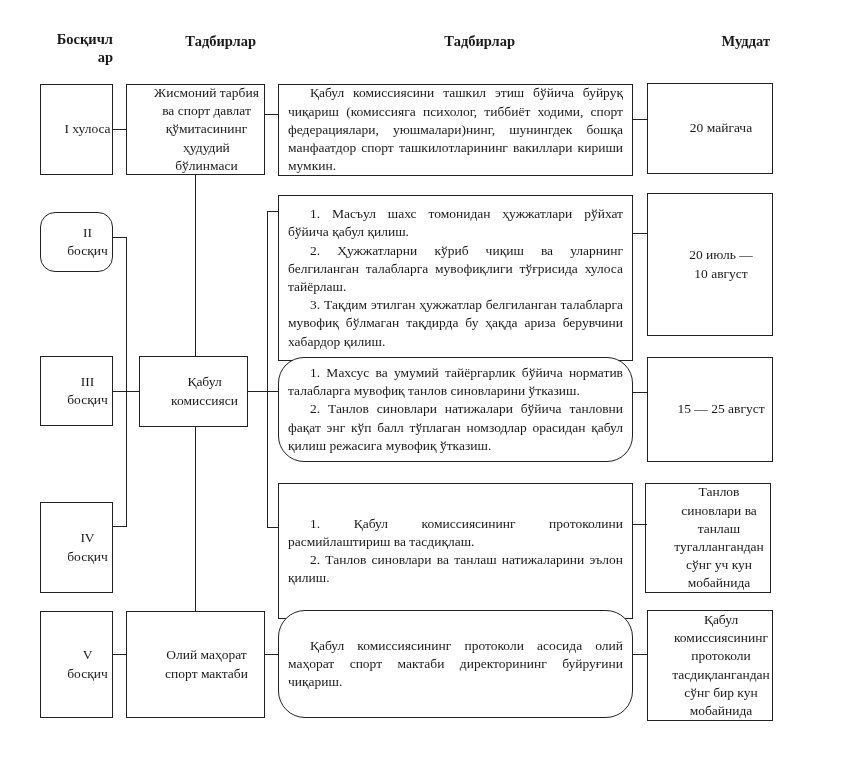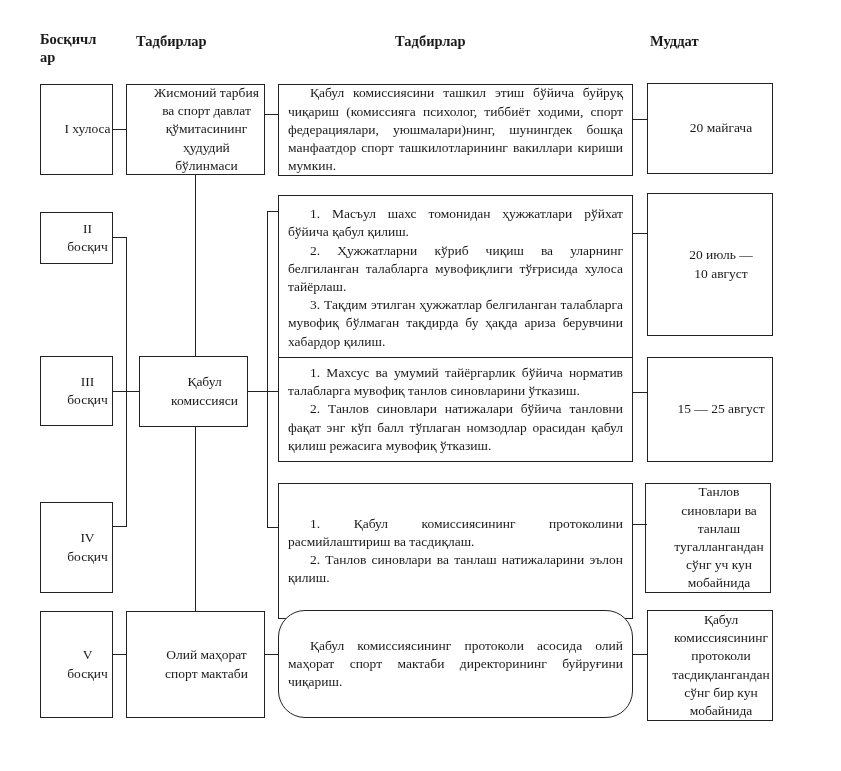--- a/index.html
+++ b/index.html
@@ -3,21 +3,21 @@
 <meta charset="utf-8">
 <style>
   html,body { margin:0; padding:0; background:#ffffff; }
   #canvas {
     position:relative; width:841px; height:771px; background:#ffffff;
     font-family:"Liberation Serif","DejaVu Serif",serif;
     color:#1a1a1a;
   }
   .hdr {
     position:absolute; font-weight:bold; font-size:14.5px; line-height:18px;
-    text-align:left; white-space:pre-line;
+    text-align:right; white-space:pre-line;
   }
   .box {
     position:absolute; box-sizing:border-box; border:1px solid #222222;
     background:#ffffff; display:flex; align-items:center; justify-content:center;
     font-size:13.5px; line-height:1.35;padding-left:22px;
   }
   .centered { text-align:center; white-space:pre-line; }
   .actbox {
     flex-direction:column; justify-content:center; align-items:stretch;
     padding:2px 9px; overflow:hidden;
@@ -34,21 +34,21 @@
 
 <div id="canvas">
 
   <div class="hdr" style="left:40px; top:30px; width:73px;">Босқичл
 ар</div>
   <div class="hdr" style="left:136px; top:32px; width:120px;">Тадбирлар</div>
   <div class="hdr" style="left:395px; top:32px; width:120px;">Тадбирлар</div>
   <div class="hdr" style="left:650px; top:32px; width:120px;">Муддат</div>
 
   <div class="box centered" style="left:40px; top:84px; width:73px; height:91px;">I хулоса</div>
-  <div class="box centered" style="left:40px; top:212px; width:73px; height:52px;">II босқич</div>
+  <div class="box centered" style="left:40px; top:212px; width:73px; height:60px;border-radius:15px;">II босқич</div>
   <div class="box centered" style="left:40px; top:356px; width:73px; height:70px;">III
 босқич</div>
   <div class="box centered" style="left:40px; top:502px; width:73px; height:91px;">IV
 босқич</div>
   <div class="box centered" style="left:40px; top:611px; width:73px; height:107px;">V
 босқич</div>
 
   <div class="box centered" style="left:126px; top:84px; width:139px; height:91px;">Жисмоний тарбия
 ва спорт давлат
 қўмитасининг
@@ -60,21 +60,21 @@
 спорт мактаби</div>
 
   <div class="box actbox" style="left:278px; top:84px; width:355px; height:92px;">
     <p>Қабул комиссиясини ташкил этиш бўйича буйруқ чиқариш (комиссияга психолог, тиббиёт ходими, спорт федерациялари, уюшмалари)нинг, шунингдек бошқа манфаатдор спорт ташкилотларининг вакиллари кириши мумкин.</p>
   </div>
   <div class="box actbox" style="left:278px; top:195px; width:355px; height:166px;">
     <p>1. Масъул шахс томонидан ҳужжатлари рўйхат бўйича қабул қилиш.</p>
     <p>2. Ҳужжатларни кўриб чиқиш ва уларнинг белгиланган талабларга мувофиқлиги тўғрисида хулоса тайёрлаш.</p>
     <p>3. Тақдим этилган ҳужжатлар белгиланган талабларга мувофиқ бўлмаган тақдирда бу ҳақда ариза берувчини хабардор қилиш.</p>
   </div>
-  <div class="box actbox" style="left:278px; top:357px; width:355px; height:105px;">
+  <div class="box actbox" style="left:278px; top:357px; width:355px; height:105px;border-radius:26px;">
     <p>1. Махсус ва умумий тайёргарлик бўйича норматив талабларга мувофиқ танлов синовларини ўтказиш.</p>
     <p>2. Танлов синовлари натижалари бўйича танловни фақат энг кўп балл тўплаган номзодлар орасидан қабул қилиш режасига мувофиқ ўтказиш.</p>
   </div>
   <div class="box actbox" style="left:278px; top:483px; width:355px; height:136px;">
     <p>1. Қабул комиссиясининг протоколини расмийлаштириш ва тасдиқлаш.</p>
     <p>2. Танлов синовлари ва танлаш натижаларини эълон қилиш.</p>
   </div>
   <div class="box actbox" style="left:278px; top:610px; width:355px; height:108px;border-radius:27px;">
     <p>Қабул комиссиясининг протоколи асосида олий маҳорат спорт мактаби директорининг буйруғини чиқариш.</p>
   </div>

